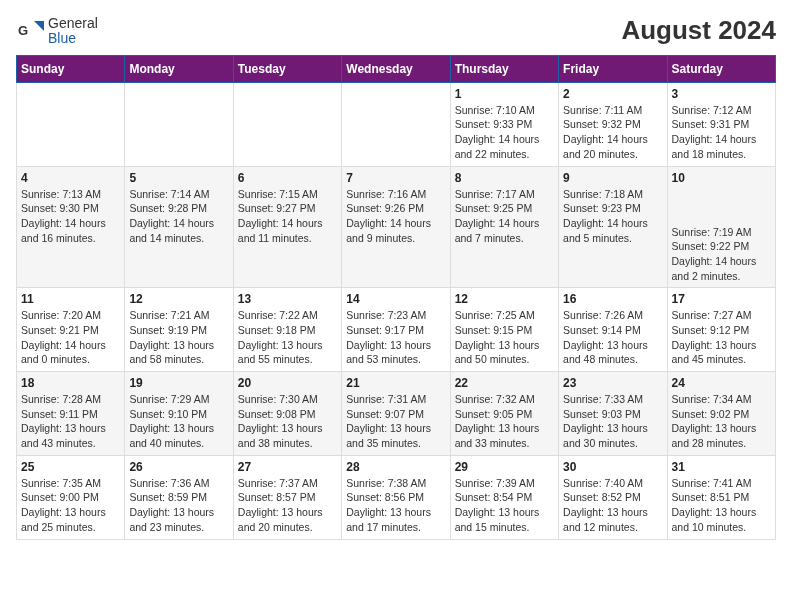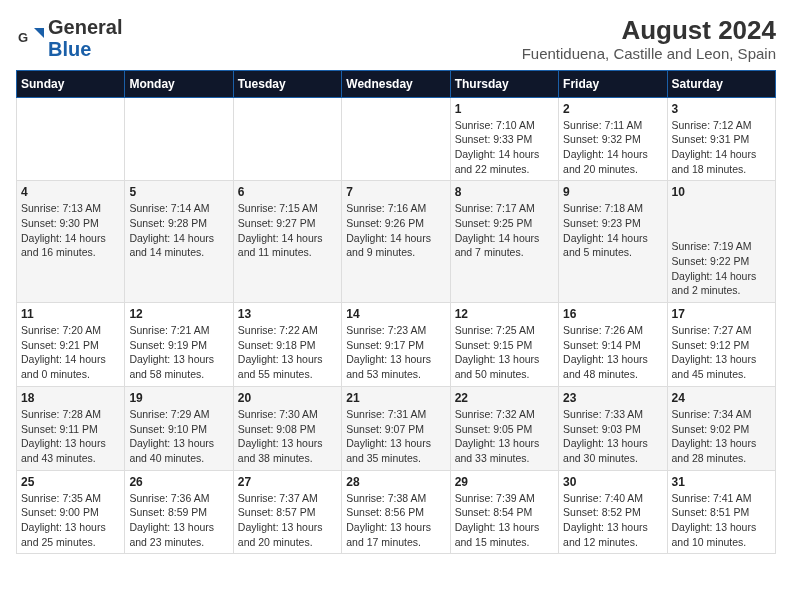--- a/index.html
+++ b/index.html
@@ -15,22 +15,22 @@
       align-items: flex-start;
       justify-content: space-between;
       margin-bottom: 8px;
     }
     .logo {
       display: flex;
       align-items: center;
       gap: 4px;
     }
     .logo-text {
-      font-size: 20px;
-      font-weight: bold;
+      font-size: 14px;
+      font-weight: normal;
       line-height: 1.1;
     }
     .logo-text .general { color: #333; }
     .logo-text .blue { color: #1a5fa8; }
     .logo-icon {
       width: 28px;
       height: 28px;
     }
     .title-block {
       text-align: right;
@@ -44,21 +44,21 @@
     .subtitle {
       font-size: 15px;
       color: #555;
     }
     table {
       width: 100%;
       border-collapse: collapse;
       font-size: 11px;
     }
     thead tr th {
-      background-color: #0f172a;
+      background-color: #701a75;
       color: #fff;
       padding: 6px 4px;
       text-align: left;
       font-size: 12px;
       font-weight: bold;
       border: 1px solid #1a5fa8;
     }
     tbody tr td {
       border: 1px solid #ddd;
       padding: 4px 4px;
@@ -94,21 +94,20 @@
       <text x="2" y="18" font-size="13" fill="#333" font-weight="bold">G</text>
       <polygon points="18,4 28,4 28,14" fill="#1a5fa8"></polygon>
     </svg>
     <div class="logo-text">
       <span class="general">General</span><br>
       <span class="blue">Blue</span>
     </div>
   </div>
   <div class="title-block">
     <div class="main-title">August 2024</div>
-    <div class="subtitle">Fuentiduena, Castille and Leon, Spain</div>
   </div>
 </div>
 
 <table>
   <thead>
     <tr id="header-row">
         <th>Sunday</th>
         <th>Monday</th>
         <th>Tuesday</th>
         <th>Wednesday</th>

